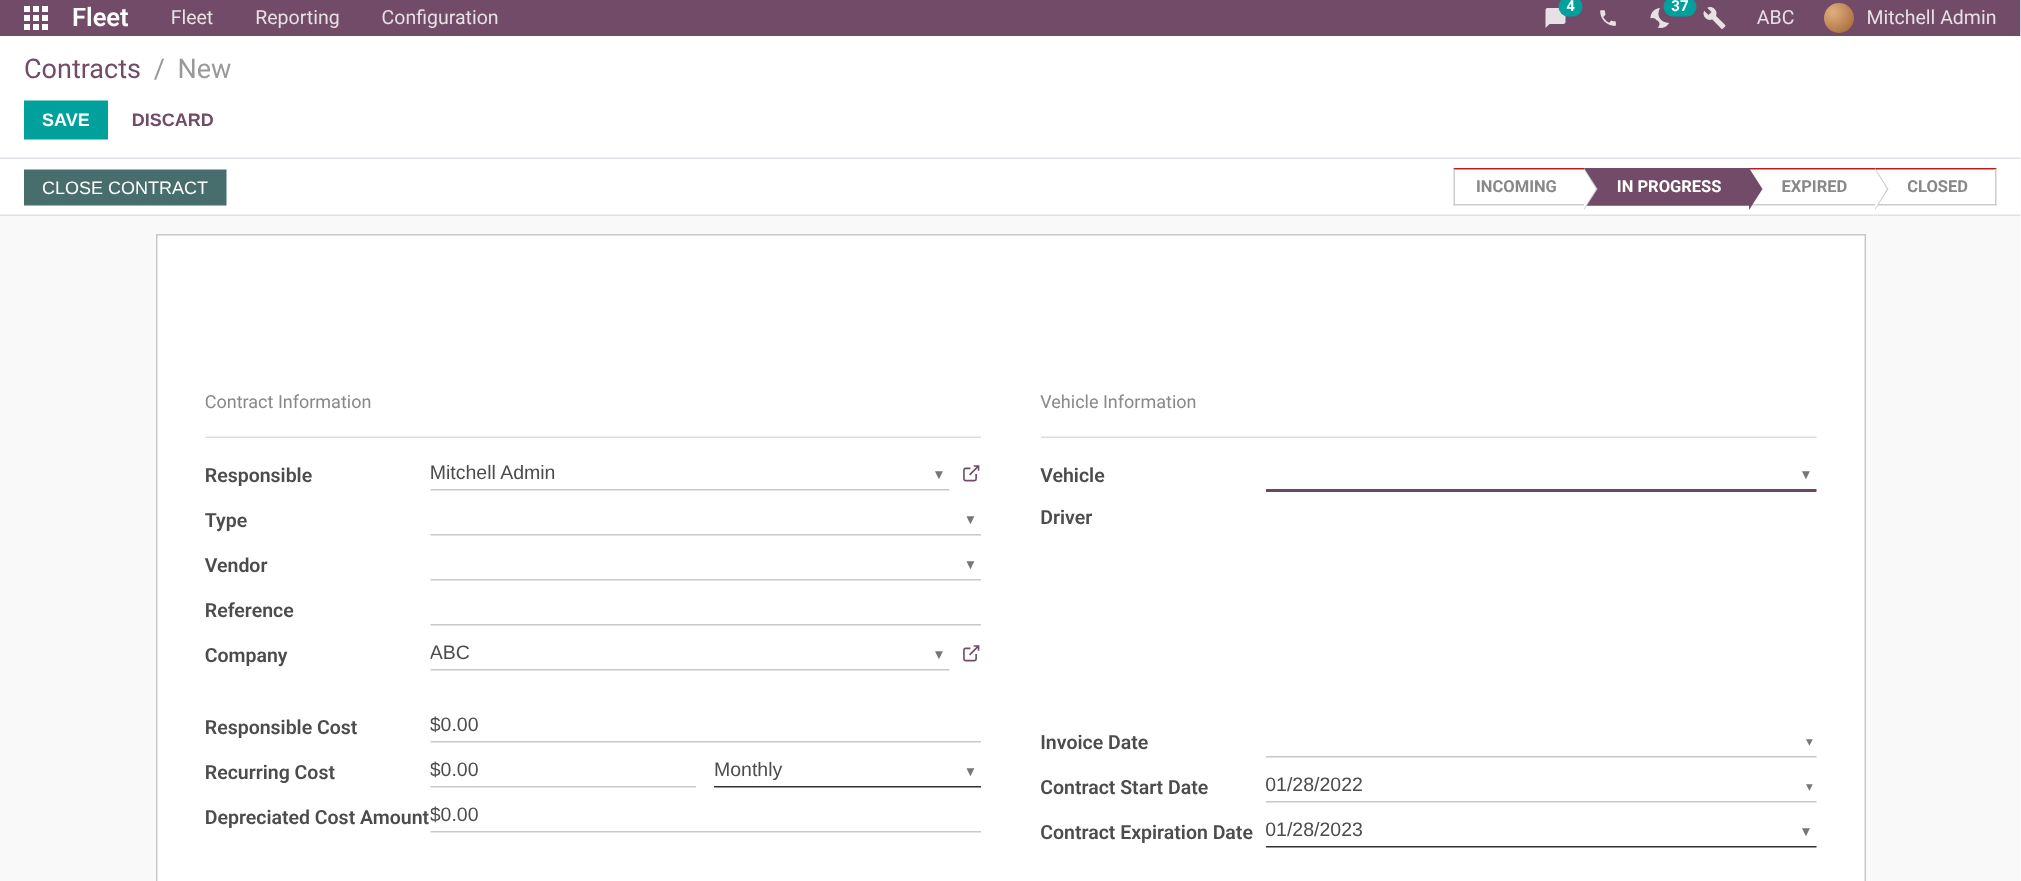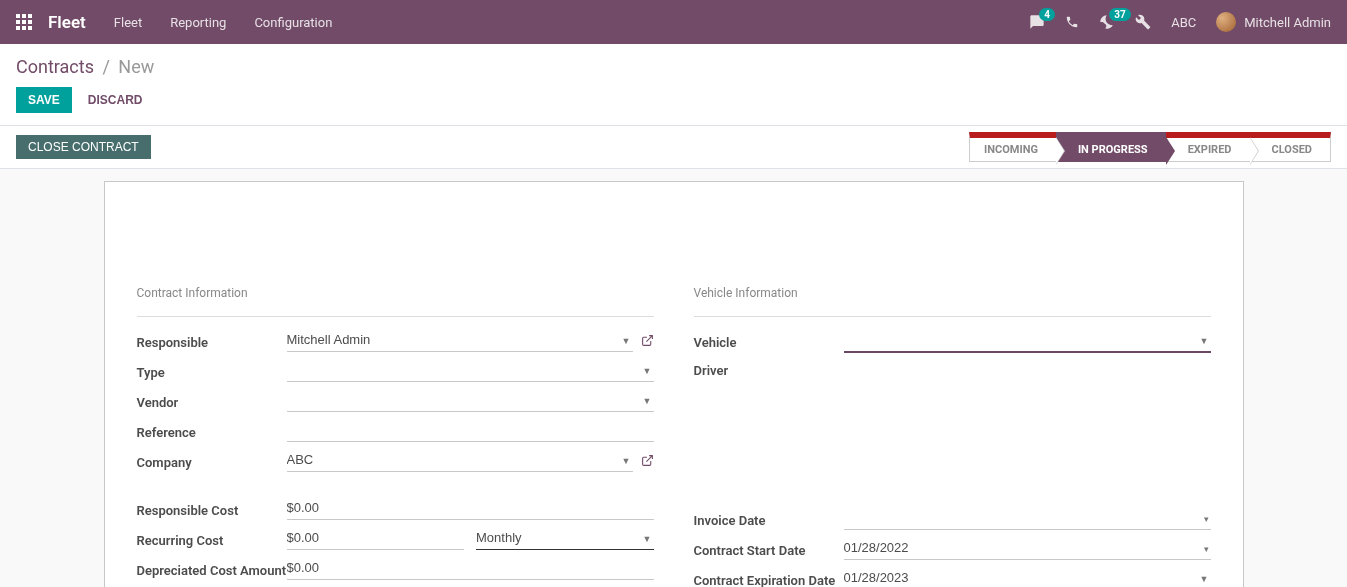--- a/index.html
+++ b/index.html
@@ -1,19 +1,19 @@
 <!DOCTYPE html>
 <html><head>
 <meta charset="utf-8">
 <style>
 * { box-sizing: border-box; margin: 0; padding: 0; }
 body { font-family: -apple-system, BlinkMacSystemFont, "Segoe UI", Roboto, sans-serif; font-size: 13px; color: #4c4c4c; background: #f9f9f9; }
 
 
-.navbar { background: #714B67; height: 44px; display: flex; align-items: center; padding: 0 16px; color: #fff; }
+.navbar { background: #714B67; height: 24px; display: flex; align-items: center; padding: 0 16px; color: #fff; }
 .navbar .apps-icon { display: grid; grid-template-columns: repeat(3,4px); grid-template-rows: repeat(3,4px); gap: 2px; margin-right: 16px; cursor: pointer; }
 .navbar .apps-icon span { background: #fff; width: 4px; height: 4px; }
 .navbar .brand { font-size: 17px; font-weight: 600; margin-right: 28px; }
 .navbar .menu-item { color: #e7e0e5; margin-right: 28px; cursor: pointer; font-size: 13px; }
 .navbar .spacer { flex: 1; }
 .navbar .right-item { display: flex; align-items: center; margin-left: 20px; cursor: pointer; position: relative; color: #e7e0e5; }
 .navbar .badge { background: #00A09D; color: #fff; font-size: 10px; font-weight: 700; border-radius: 8px; padding: 1px 5px; position: absolute; top: -6px; left: 10px; }
 .navbar .avatar { width: 20px; height: 20px; border-radius: 50%; background: radial-gradient(circle at 30% 30%, #e0b080, #a06030); margin-right: 8px; }
 
 
@@ -25,21 +25,21 @@
 
 .action-row { background: #fff; padding: 10px 16px 12px 16px; display: flex; align-items: center; border-bottom: 1px solid #dee2e6; }
 .btn-primary { background: #00A09D; color: #fff; border: none; padding: 6px 12px; font-weight: 600; font-size: 12px; cursor: pointer; }
 .btn-link { background: none; border: none; color: #714B67; font-weight: 600; font-size: 12px; margin-left: 16px; cursor: pointer; }
 
 
 .status-row { background: #fff; display: flex; align-items: center; padding: 6px 16px; border-bottom: 1px solid #dee2e6; }
 .btn-close-contract { background: #476d6c; color: #fff; border: none; padding: 5px 12px; font-weight: 400; font-size: 12px; cursor: pointer; }
 .status-row .spacer { flex: 1; }
 .statusbar { display: flex; }
-.status-step { position: relative; padding: 5px 18px 5px 22px; font-size: 11px; font-weight: 700; color: #888; background: #fff; border-top: 6px solid #b91c1c; border-bottom: 1px solid #ccc; cursor: pointer; }
+.status-step { position: relative; padding: 5px 18px 5px 22px; font-size: 11px; font-weight: 700; color: #888; background: #fff; border-top: 1px solid #b91c1c; border-bottom: 1px solid #ccc; cursor: pointer; }
 .status-step::after { content: ""; position: absolute; right: -8px; top: 0; width: 0; height: 0; border-top: 13px solid transparent; border-bottom: 13px solid transparent; border-left: 8px solid #fff; z-index: 2; }
 .status-step::before { content: ""; position: absolute; right: -9px; top: -1px; width: 0; height: 0; border-top: 14px solid transparent; border-bottom: 14px solid transparent; border-left: 9px solid #ccc; z-index: 1; }
 .status-step.active { background: #714B67; color: #fff; border-color: #714B67; }
 .status-step.active::after { border-left-color: #714B67; }
 .status-step.active::before { border-left-color: #714B67; }
 .status-step:last-child::after, .status-step:last-child::before { display:none; }
 .status-step:first-child { border-left: 1px solid #ccc; padding-left: 14px; }
 .status-step:last-child { border-right: 1px solid #ccc; }
 
 

